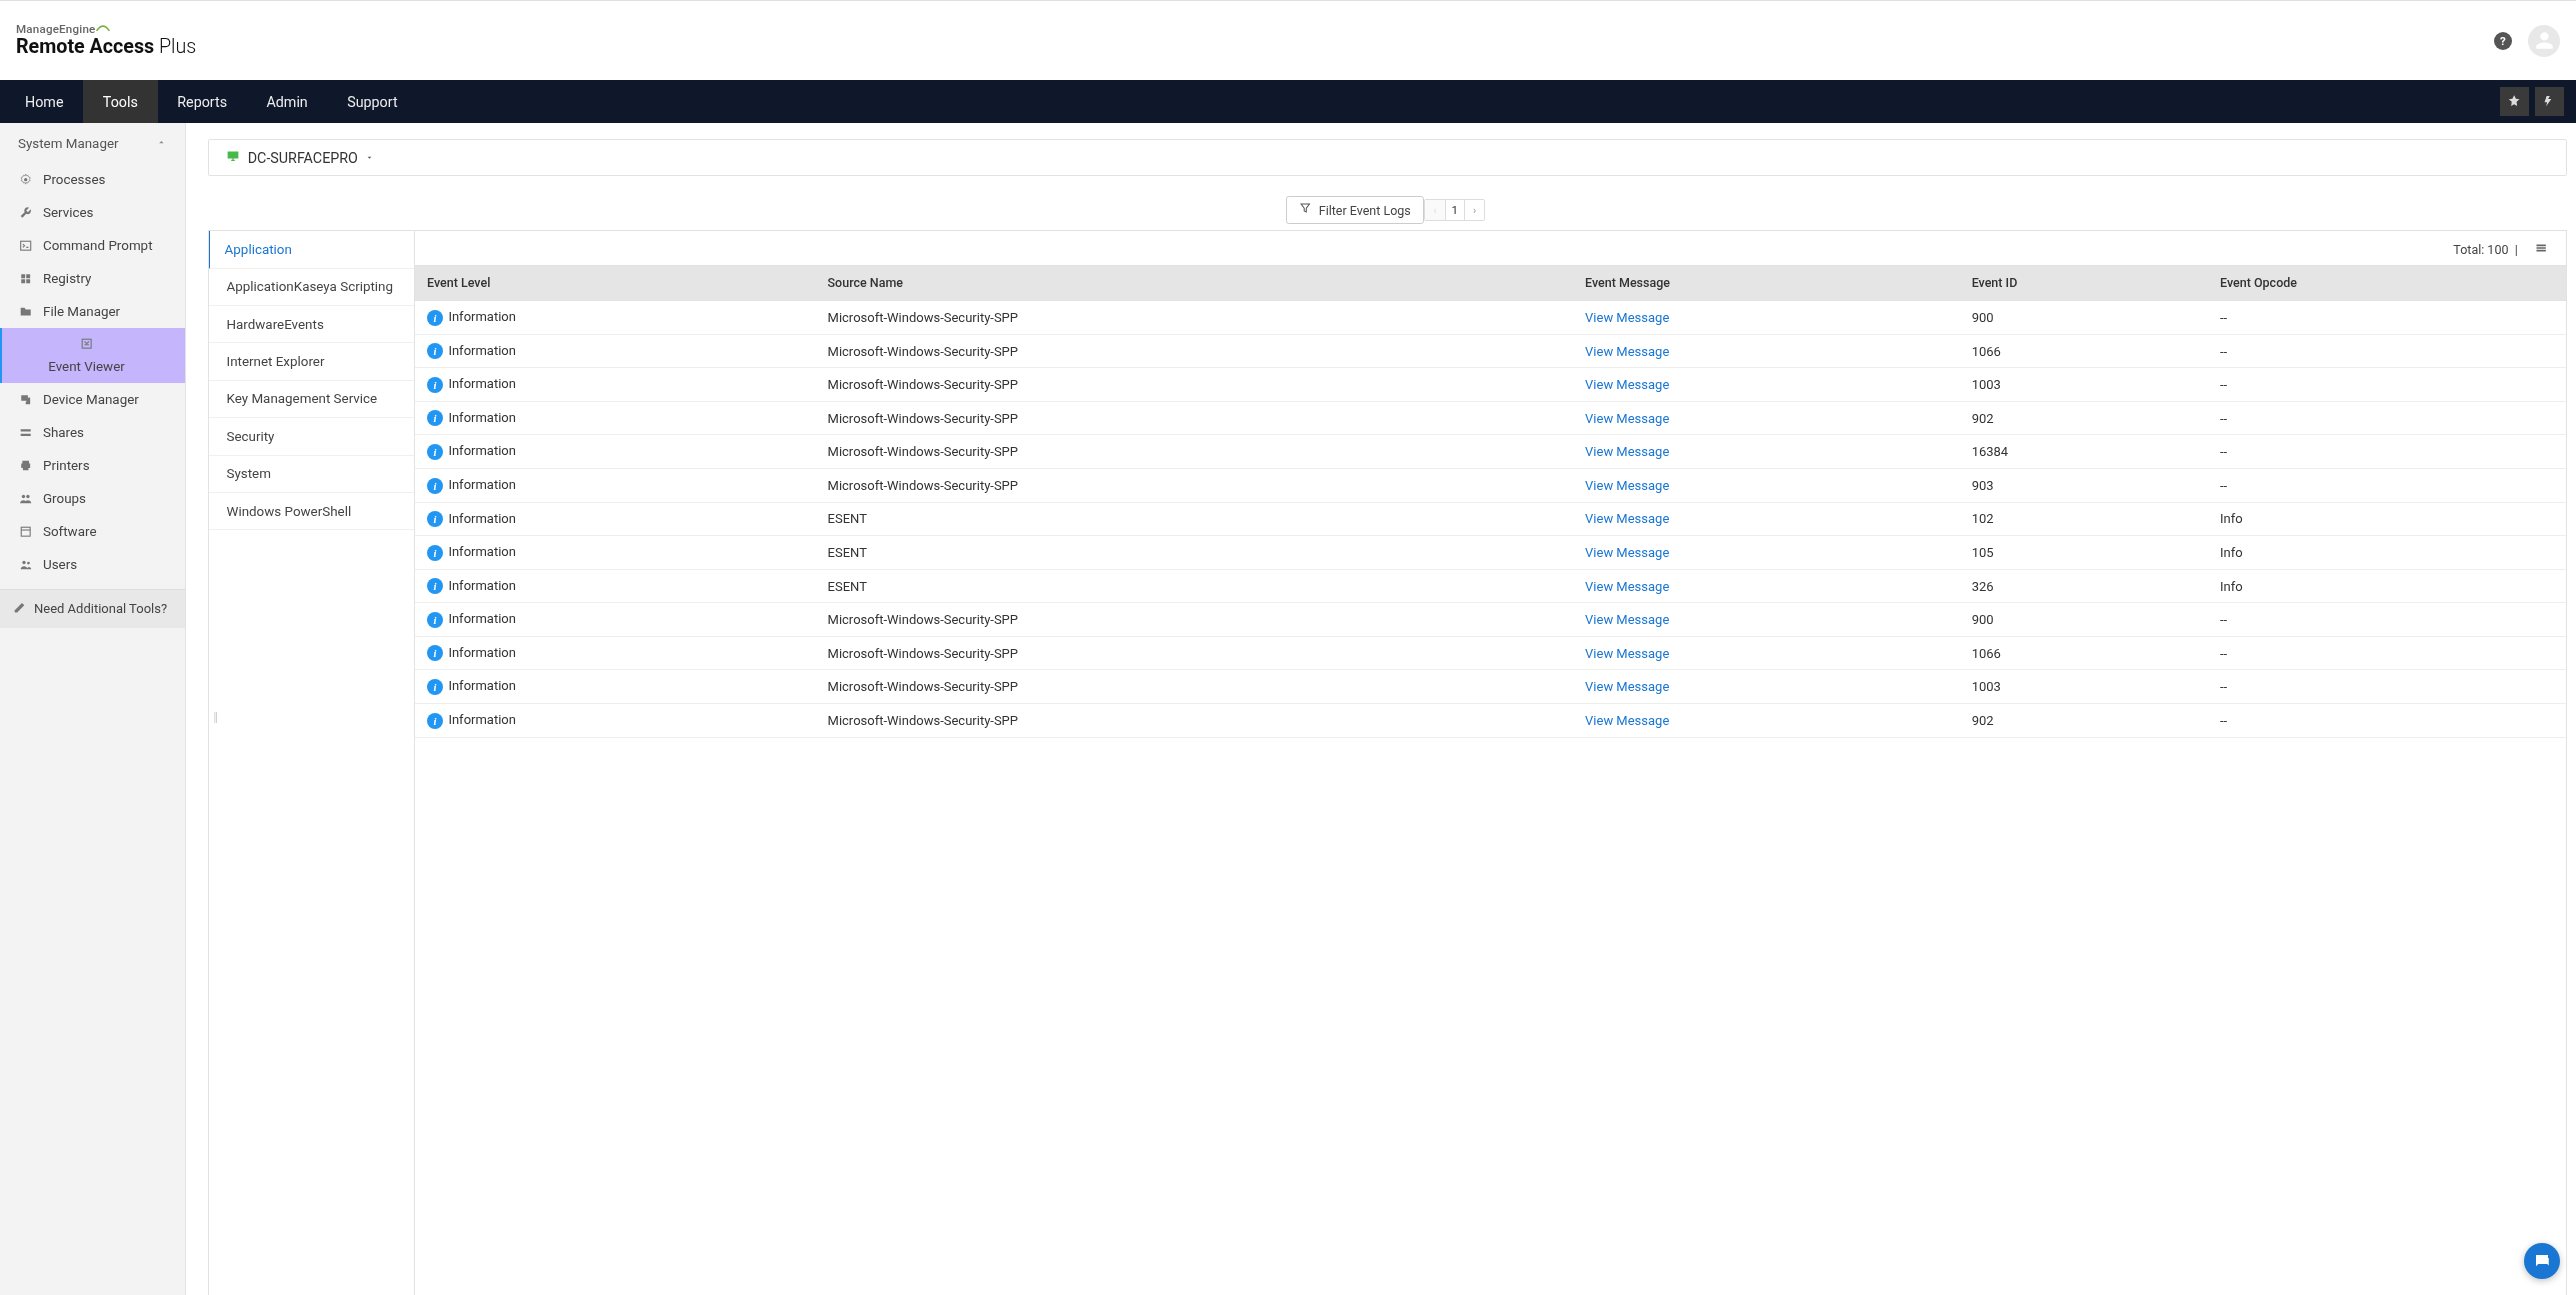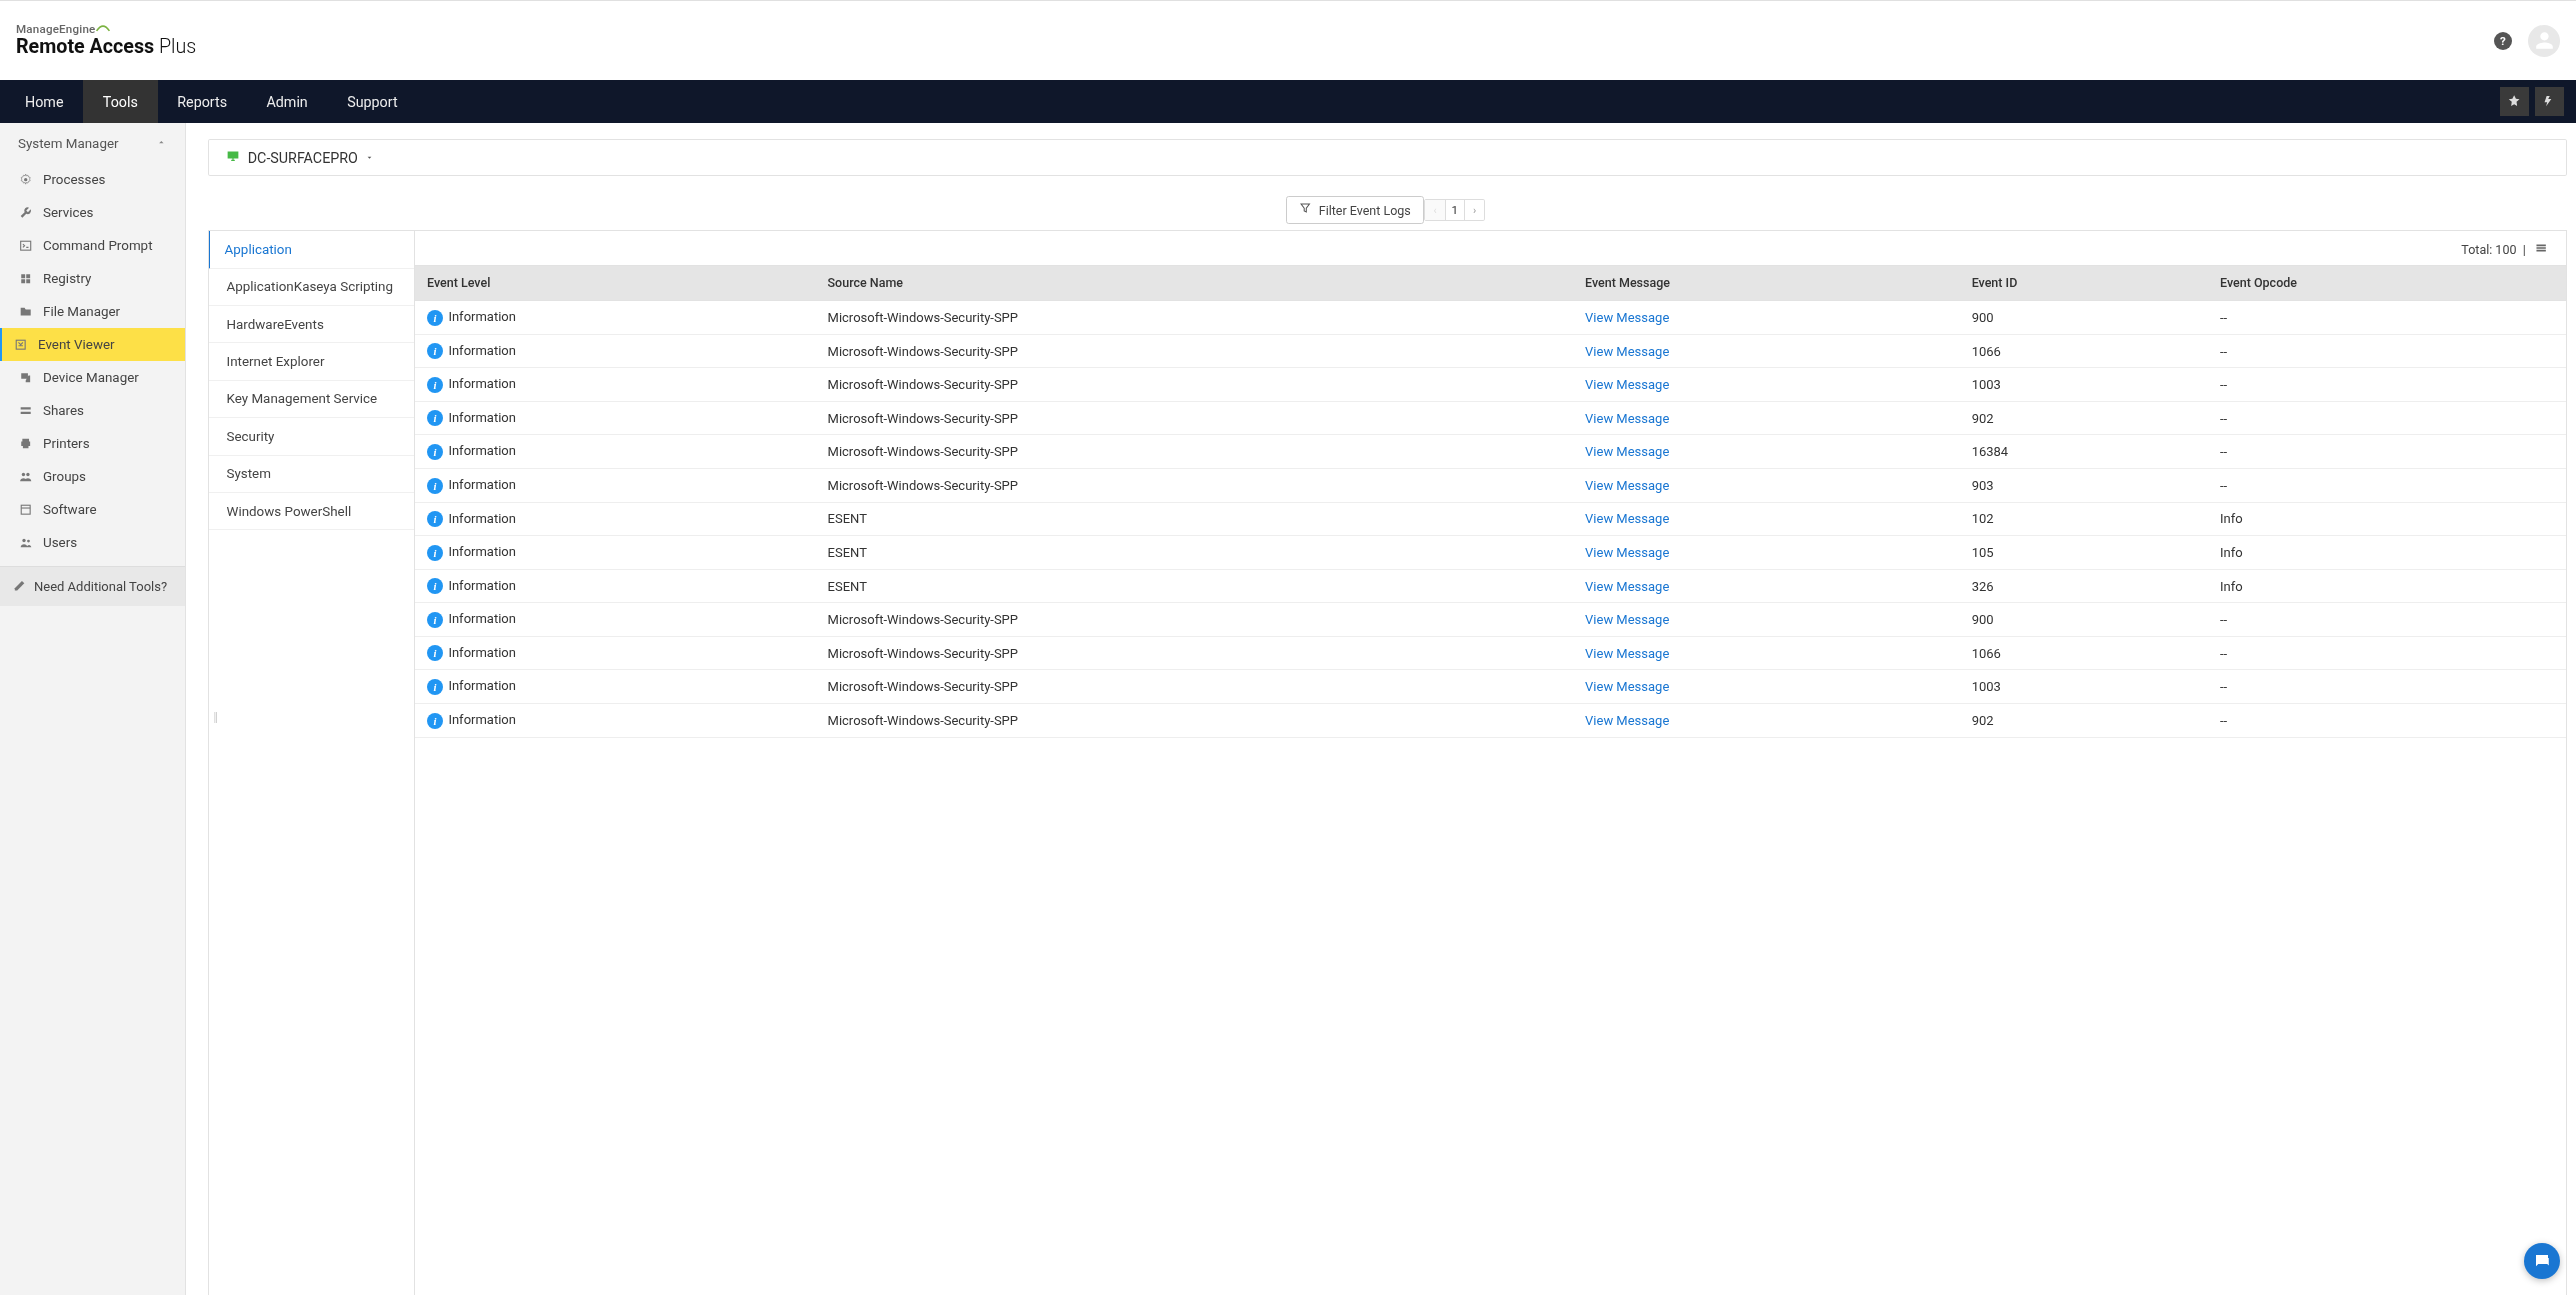--- a/index.html
+++ b/index.html
@@ -26,21 +26,21 @@
 .nav-item.active { background: #333; color: #fff; }
 .nav-right { display: flex; align-items: center; gap: 5.4px; }
 .nav-icon-btn { width: 29px; height: 29px; background: #3a3a3a; display: flex; align-items: center; justify-content: center; cursor: pointer; }
 .nav-icon-btn svg { fill: #ddd; }
 
 
 .layout { display: flex; height: calc(100vh - 107px); overflow: hidden; position: relative;}
 .sidebar { width: 186px; background: #f3f3f3; border-right: 0.9px solid #e2e2e2; overflow-y: auto; }
 .side-section-head { padding: 12.5px 18px; font-size: 13.4px; color: #555; display: flex; justify-content: space-between; align-items: center; cursor: pointer; }
 .side-item { padding: 9px 18px; font-size: 13.4px; color: #444; display: flex; align-items: center; gap: 9px; cursor: pointer; }
-.side-item.active { background: #fde047; border-left: 2.7px solid #2196F3; padding-left: 11px; }
+.side-item.active { background: #c4b5fd; border-left: 2.7px solid #2196F3; padding-left: 4px; flex-direction: column; }
 .side-item .icon-slot { width: 16px; display: inline-flex; justify-content: center; color: #777; }
 .side-need { padding: 10.7px 12.5px; background: #e8e8e8; font-size: 13px; color: #444; display: flex; align-items: center; gap: 7.2px; cursor: pointer; border-top: 0.9px solid #ddd; margin-top: 7.2px;}
 .collapse-handle { position: absolute; left: 209px; top: 50%; transform: translateY(-50%); width: 10.7px; height: 32px; display: flex; align-items: center; justify-content: center; color: #bbb; cursor: pointer; font-size: 9px; letter-spacing: -2.7px;}
 
 
 .main { flex: 1; padding: 16px 9px 0 21.5px; overflow: hidden; display: flex; flex-direction: column; }
 .device-bar { border: 0.9px solid #e2e2e2; border-radius: 1.8px; padding: 9px 16px; display: flex; align-items: center; gap: 7.2px; margin-bottom: 19.7px; }
 .device-bar .mon { color: #46b946; }
 .device-name { font-size: 14.3px; color: #333; }
 .filter-bar { display: flex; align-items: center; justify-content: center; margin-bottom: 6px; padding-right:3.6px;}
@@ -48,21 +48,21 @@
 .pager { display: flex; align-items: center; border: 0.9px solid #ddd; border-radius: 1.8px; overflow: hidden; }
 .pager .pg-btn { width: 19.7px; height: 19.7px; display: flex; align-items: center; justify-content: center; font-size: 10.7px; color: #999; cursor: pointer; }
 .pager .pg-btn.dis { color: #ddd; cursor: default; background:#fafafa;}
 .pager .pg-num { width: 19.7px; height: 19.7px; display: flex; align-items: center; justify-content: center; font-size: 11.6px; color: #333; border-left:0.9px solid #ddd; border-right:0.9px solid #ddd;}
 
 .content-panel { display: flex; border: 0.9px solid #e2e2e2; flex: 1; overflow: hidden; }
 .cat-list { width: 206px; border-right: 0.9px solid #e2e2e2; overflow-y: auto; }
 .cat-item { padding: 10.7px 18px; font-size: 13.4px; color: #444; cursor: pointer; border-bottom: 0.9px solid #f0f0f0; }
 .cat-item.active { color: #1976D2; border-left: 2.7px solid #1976D2; padding-left: 15px; margin-left:-0.9px; background:#fff;}
 .data-area { flex: 1; display: flex; flex-direction: column; overflow: hidden; }
-.data-top { display: flex; justify-content: flex-end; align-items: flex-start; padding: 10.7px 18px 7.2px; font-size: 12.5px; color: #444; gap: 8px; }
+.data-top { display: flex; justify-content: flex-end; align-items: flex-start; padding: 10.7px 18px 7.2px; font-size: 12.5px; color: #444; gap: 16px; }
 .cols-icon { cursor: pointer; color:#666;}
 .grid { flex: 1; overflow-y: auto; }
 .grid table { width: 100%; border-collapse: collapse; }
 .grid th { background: #e5e5e5; text-align: left; padding: 9.8px 12.5px; font-weight: 500; font-size: 12.5px; border-top: 0.9px solid #e2e2e2; border-bottom: 0.9px solid #e2e2e2; color: #333;}
 .grid td { padding: 8px 12.5px; border-bottom: 0.9px solid #eee; font-size: 13px; vertical-align: middle; }
 .info-badge { display: inline-flex; width: 16px; height: 16px; border-radius: 50%; background: #2196F3; color: #fff; align-items: center; justify-content: center; font-size: 10.7px; font-style: italic; font-weight: bold; margin-right: 5.4px; vertical-align: middle; font-family: Georgia, serif;}
 .link { color: #1976D2; cursor: pointer; }
 
 .chat-fab { position: fixed; right: 16px; bottom: 16px; width: 36px; height: 36px; border-radius: 50%; background: #1976D2; display: flex; align-items: center; justify-content: center; cursor: pointer; box-shadow: 0 1.8px 7.2px rgba(0,0,0,.25);}
 .chat-fab svg { fill: #fff; }

